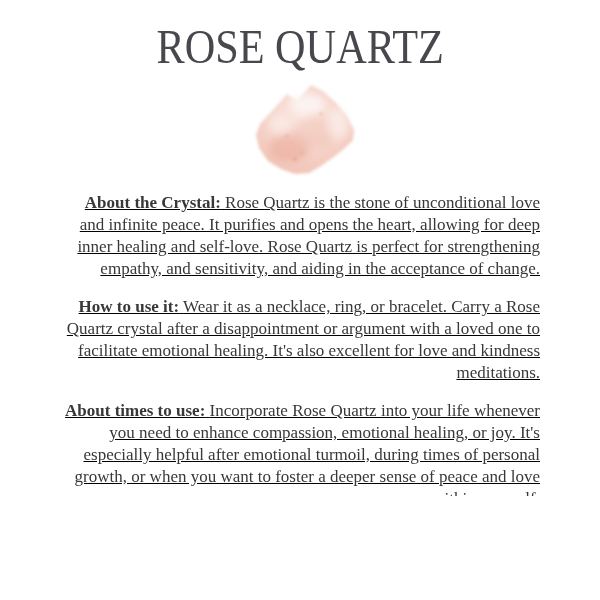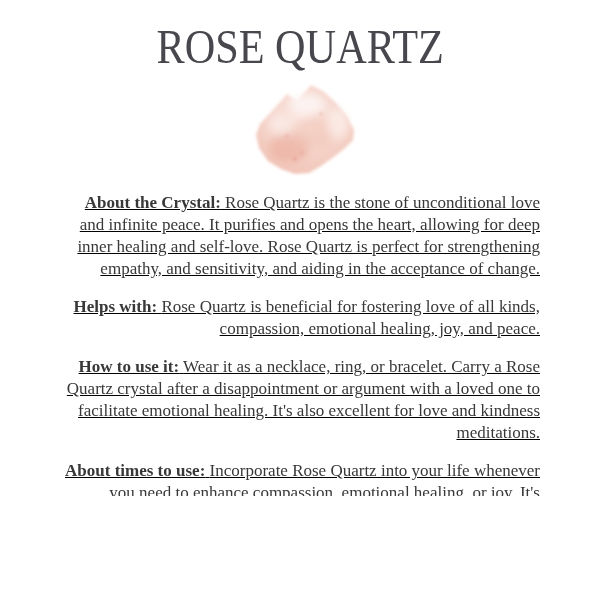--- a/index.html
+++ b/index.html
@@ -85,20 +85,19 @@
         <circle cx="51" cy="73" r="1.6" fill="#dd9582"></circle>
         <circle cx="36" cy="56" r="1.4" fill="#dd9582"></circle>
         <circle cx="70" cy="34" r="1.4" fill="#dd9582"></circle>
       </g>
     </svg>
   </figure>
 
   <div class="content">
     <p><b class="lead">About the Crystal:</b> <span>Rose Quartz is the stone of unconditional love and infinite peace. It purifies and opens the heart, allowing for deep inner healing and self-love. Rose Quartz is perfect for strengthening empathy, and sensitivity, and aiding in the acceptance of change.</span></p>
 
-    <p><b class="lead">Helps with:</b> <span>Rose Quartz is beneficial for fostering love of all kinds, compassion, emotional healing, joy, and peace.</span></p>
 
     <p><b class="lead">How to use it:</b> <span>Wear it as a necklace, ring, or bracelet. Carry a Rose Quartz crystal after a disappointment or argument with a loved one to facilitate emotional healing. It's also excellent for love and kindness meditations.</span></p>
 
     <p><b class="lead">About times to use:</b> <span>Incorporate Rose Quartz into your life whenever you need to enhance compassion, emotional healing, or joy. It's especially helpful after emotional turmoil, during times of personal growth, or when you want to foster a deeper sense of peace and love within yourself.</span></p>
   </div>
 
 </div>
 
 </body></html>

